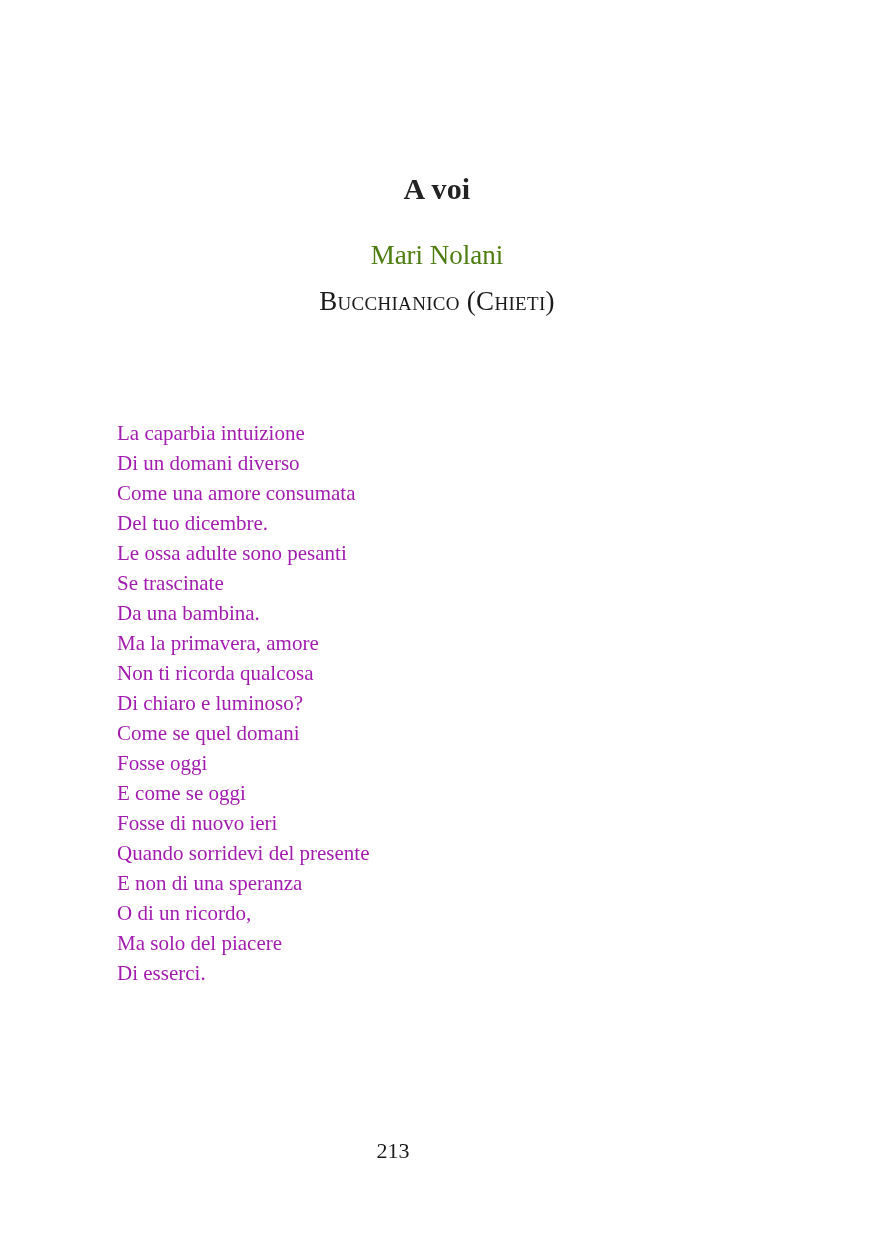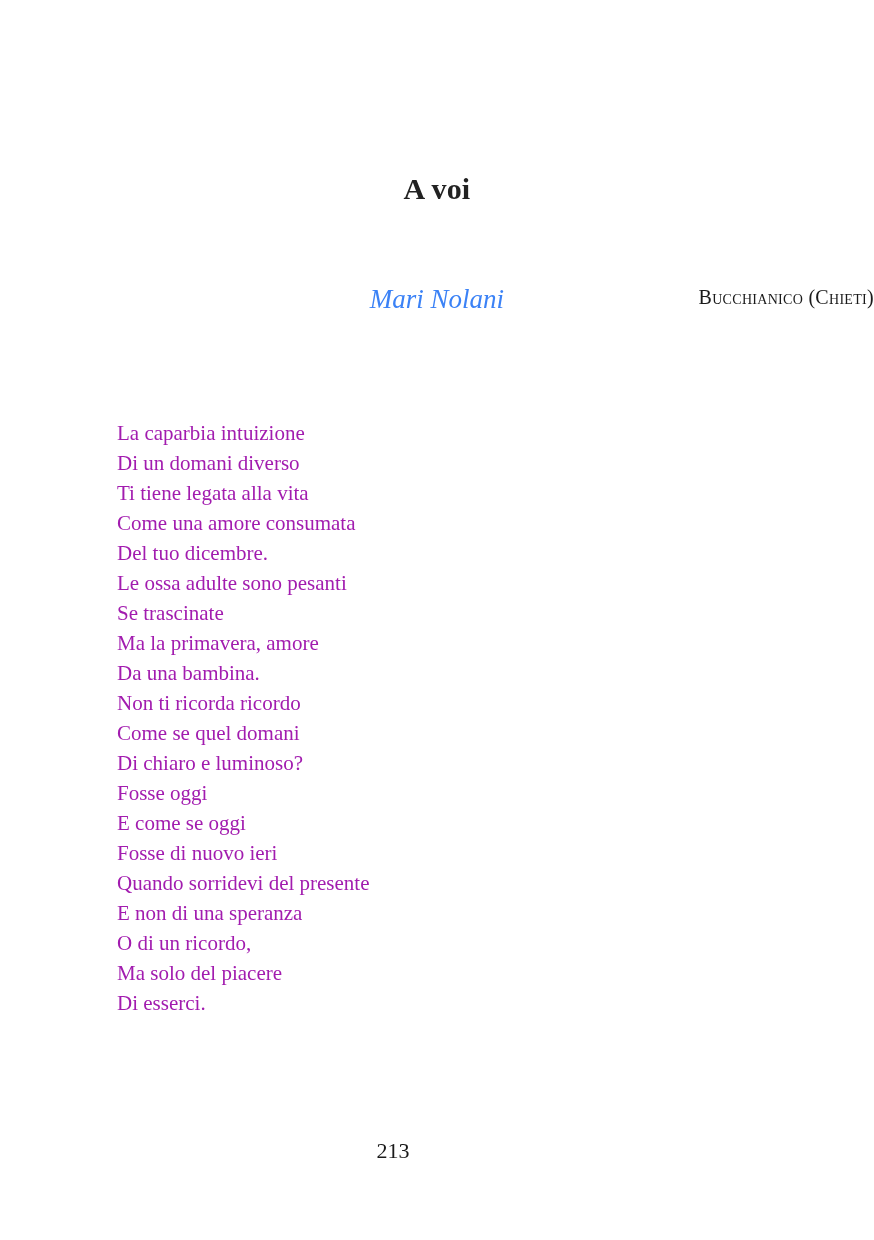--- a/index.html
+++ b/index.html
@@ -36,32 +36,30 @@
     color: #222222;
   }
 
   .author {
     position: absolute;
     top: 240px;
     left: 0;
     width: 874px;
     text-align: center;
     font-size: 27px;
-    font-style: italic;
-    color: #3b82f6;
-    margin-top: 44px;
+    color: #4d7c0f;
   }
 
   .location {
     position: absolute;
     top: 286px;
     left: 0;
     width: 874px;
-    text-align: right;
-    font-size: 20px;
+    text-align: center;
+    font-size: 27px;
     font-variant: small-caps;
     color: #1a1a1a;
     letter-spacing: 0.3px;
   }
 
   .poem-body {
     position: absolute;
     top: 418px;
     left: 117px;
     width: 640px;
@@ -92,30 +90,29 @@
 
   <div class="poem-title">A voi</div>
 
   <div class="author">Mari Nolani</div>
 
   <div class="location">Bucchianico (Chieti)</div>
 
   <div class="poem-body">
     <div class="poem-line">La caparbia intuizione</div>
     <div class="poem-line">Di un domani diverso</div>
-    <div class="poem-line">Ti tiene legata alla vita</div>
     <div class="poem-line">Come una amore consumata</div>
     <div class="poem-line">Del tuo dicembre.</div>
     <div class="poem-line">Le ossa adulte sono pesanti</div>
     <div class="poem-line">Se trascinate</div>
+    <div class="poem-line">Da una bambina.</div>
     <div class="poem-line">Ma la primavera, amore</div>
-    <div class="poem-line">Da una bambina.</div>
-    <div class="poem-line">Non ti ricorda ricordo</div>
+    <div class="poem-line">Non ti ricorda qualcosa</div>
+    <div class="poem-line">Di chiaro e luminoso?</div>
     <div class="poem-line">Come se quel domani</div>
-    <div class="poem-line">Di chiaro e luminoso?</div>
     <div class="poem-line">Fosse oggi</div>
     <div class="poem-line">E come se oggi</div>
     <div class="poem-line">Fosse di nuovo ieri</div>
     <div class="poem-line">Quando sorridevi del presente</div>
     <div class="poem-line">E non di una speranza</div>
     <div class="poem-line">O di un ricordo,</div>
     <div class="poem-line">Ma solo del piacere</div>
     <div class="poem-line">Di esserci.</div>
   </div>
 

